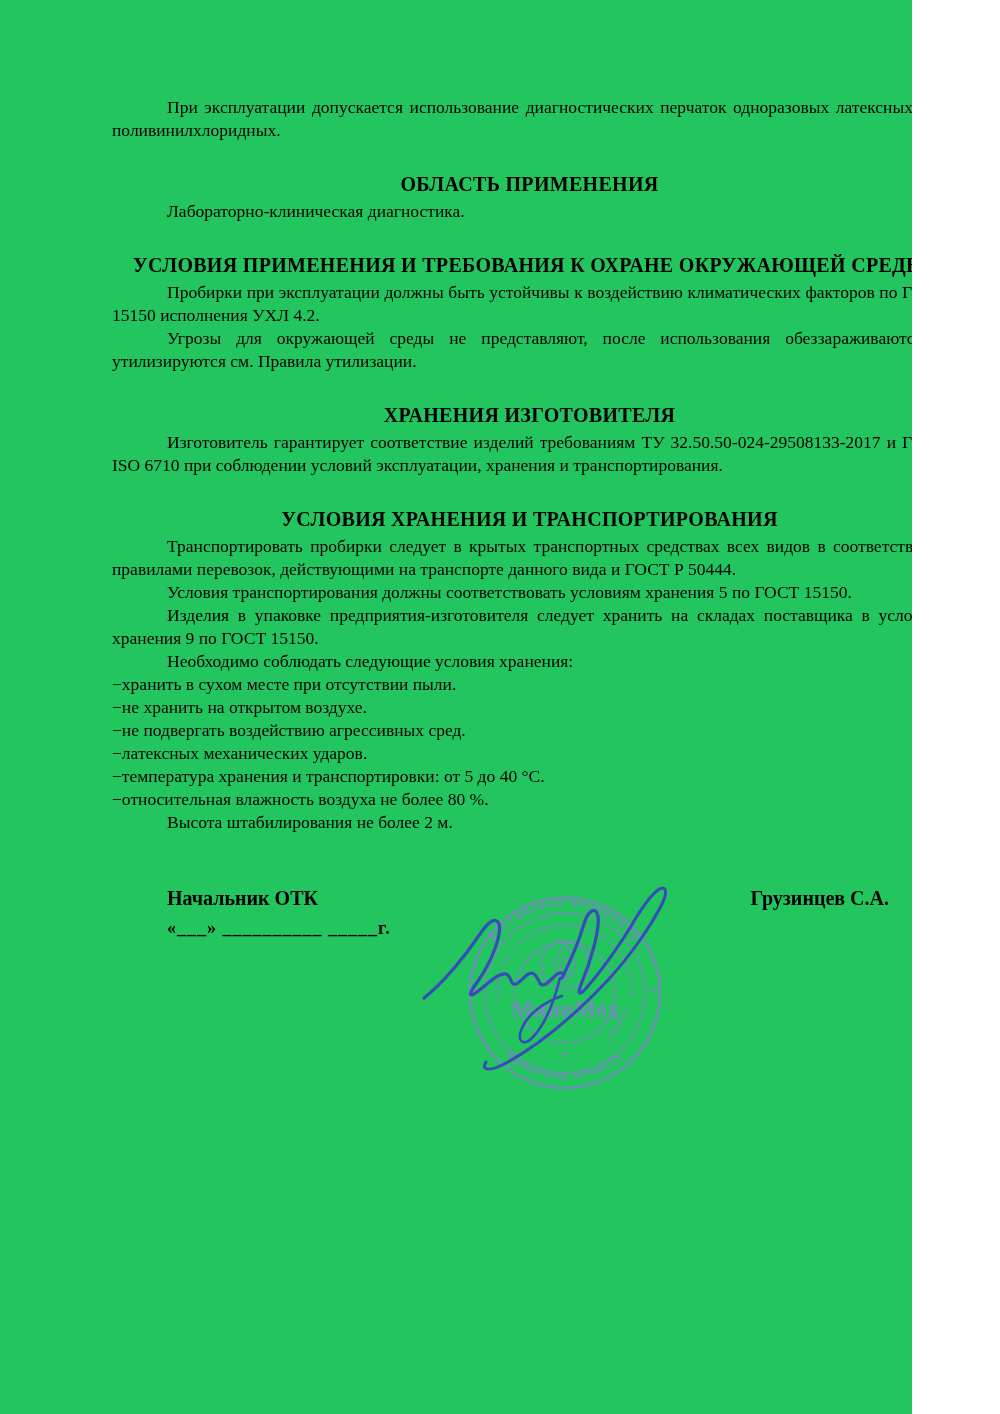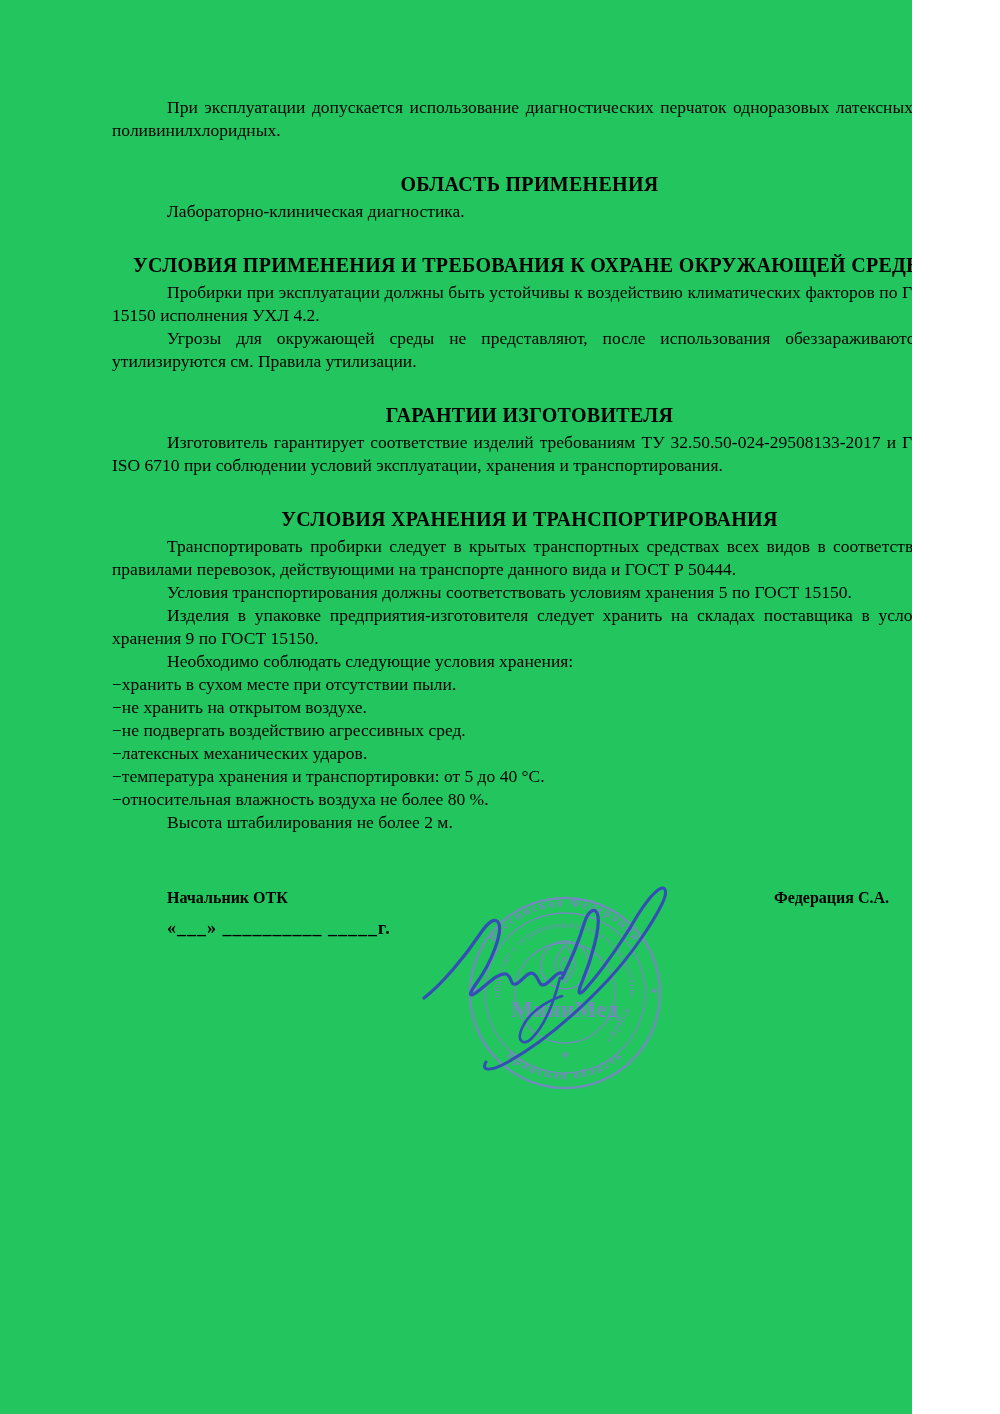--- a/index.html
+++ b/index.html
@@ -21,21 +21,21 @@
   .li     { margin:0; text-indent:0; }
   .heading{
     margin:30px 0 3px;
     font-size:20px; font-weight:bold;
     text-align:center; text-indent:0;
     letter-spacing:0.3px; line-height:25px;
   }
   .sig-row{
     margin-top:52px;
     display:flex; justify-content:space-between;
-    font-weight:bold; font-size:16px; line-height:24px;
+    font-weight:bold; font-size:20px; line-height:24px;
     text-align:left; padding-right:58px;
   }
   .sig-title { margin-left:55px; }
   .date-line {
     margin:7px 0 0 55px;
     font-weight:bold; font-size:18px;
     letter-spacing:1px; text-align:left;
   }
   .stamp-wrap { position:absolute; left:412px; top:866px; width:300px; height:250px; }
   .ring-outer-text { font-family:"Liberation Serif", serif; font-size:12px; font-weight:bold; letter-spacing:2px; }
@@ -49,38 +49,38 @@
 
 <div class="page">
 
   <div class="content">
     <p class="para">При эксплуатации допускается использование диагностических перчаток одноразовых латексных или поливинилхлоридных.</p>
     <p class="heading">ОБЛАСТЬ ПРИМЕНЕНИЯ</p>
     <p class="para">Лабораторно-клиническая диагностика.</p>
     <p class="heading">УСЛОВИЯ ПРИМЕНЕНИЯ И ТРЕБОВАНИЯ К ОХРАНЕ ОКРУЖАЮЩЕЙ СРЕДЫ</p>
     <p class="para">Пробирки при эксплуатации должны быть устойчивы к воздействию климатических факторов по ГОСТ 15150 исполнения УХЛ 4.2.</p>
     <p class="para">Угрозы для окружающей среды не представляют, после использования обеззараживаются и утилизируются см. Правила утилизации.</p>
-    <p class="heading">ГАРАНТИИ ИЗГОТОВИТЕЛЯ</p>
+    <p class="heading">ХРАНЕНИЯ ИЗГОТОВИТЕЛЯ</p>
     <p class="para">Изготовитель гарантирует соответствие изделий требованиям ТУ 32.50.50-024-29508133-2017 и ГОСТ ISO 6710 при соблюдении условий эксплуатации, хранения и транспортирования.</p>
     <p class="heading">УСЛОВИЯ ХРАНЕНИЯ И ТРАНСПОРТИРОВАНИЯ</p>
     <p class="para">Транспортировать пробирки следует в крытых транспортных средствах всех видов в соответствии с правилами перевозок, действующими на транспорте данного вида и ГОСТ Р 50444.</p>
     <p class="para">Условия транспортирования должны соответствовать условиям хранения 5 по ГОСТ 15150.</p>
     <p class="para">Изделия в упаковке предприятия-изготовителя следует хранить на складах поставщика в условиях хранения 9 по ГОСТ 15150.</p>
     <p class="para">Необходимо соблюдать следующие условия хранения:</p>
     <p class="li">−хранить в сухом месте при отсутствии пыли.</p>
     <p class="li">−не хранить на открытом воздухе.</p>
     <p class="li">−не подвергать воздействию агрессивных сред.</p>
     <p class="li">−латексных механических ударов.</p>
     <p class="li">−температура хранения и транспортировки: от 5 до 40 °С.</p>
     <p class="li">−относительная влажность воздуха не более 80 %.</p>
     <p class="para">Высота штабилирования не более 2 м.</p>
 
     <div class="sig-row">
       <span class="sig-title">Начальник ОТК</span>
-      <span>Федерация С.А.</span>
+      <span>Грузинцев С.А.</span>
     </div>
     <div class="date-line">«___» __________  _____г.</div>
   </div>
 
   <div class="stamp-wrap">
     <svg width="300" height="250" viewBox="0 0 300 250">
       <defs>
         <path id="arc-outer-top" d="M 71 152 A 86 86 0 1 1 235 152" fill="none"></path>
         <path id="arc-outer-bottom" d="M 79 171 A 86 86 0 0 0 227 171" fill="none"></path>
         <path id="arc-mid-top" d="M 94 154 A 65 65 0 1 1 212 154" fill="none"></path>

